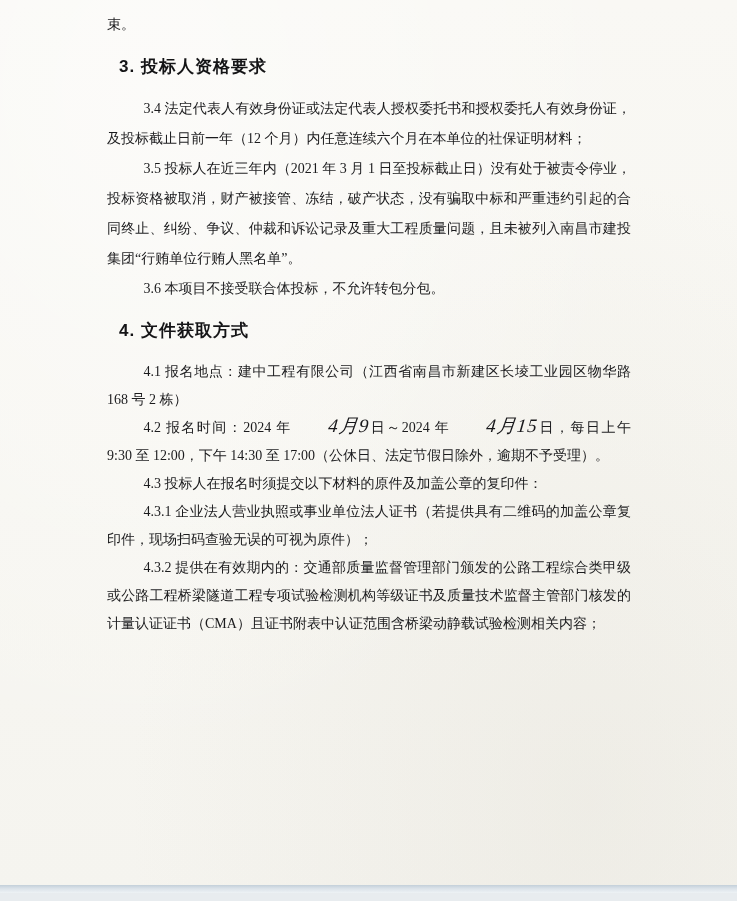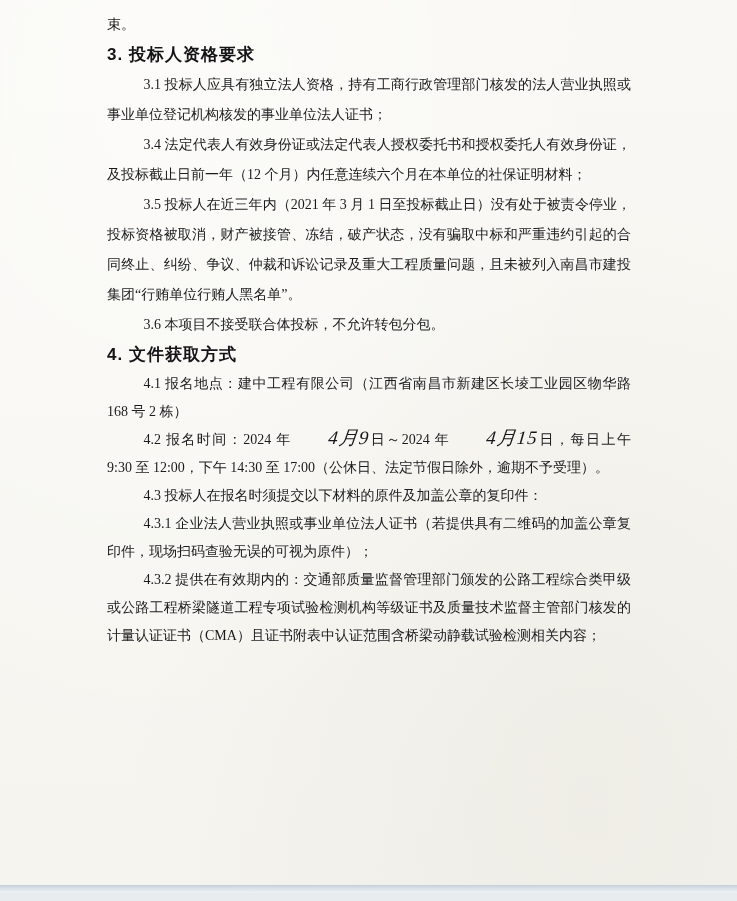--- a/index.html
+++ b/index.html
@@ -38,21 +38,21 @@
   .para { text-indent: 2.6em; }
   .cont { text-indent: 0; line-height: 30px; }
   .p26 { margin-top: 2px; }
   h2.heading {
     font-family: "Liberation Sans", "DejaVu Sans", sans-serif;
     font-weight: bold;
     font-size: 17px;
     line-height: 30px;
     letter-spacing: 1px;
     color: #141416;
-    margin: 0; padding: 0;
+    margin: 12px; padding: 0;
     text-indent: 0;
   }
   .h3 { margin-top: 4px; }
   .h4 { margin-top: 8px; line-height: 32px; }
   .s4 .para { line-height: 28px; }
   .p41 { }
   .hw {
     display: inline-block;
     font-style: italic;
     font-size: 19px;
@@ -67,21 +67,20 @@
 
 <div class="paper">
   <div class="doc">
 
     <p class="cont line">束。</p>
 
 
     <div class="s3">
       <h2 class="heading h3">3. 投标人资格要求</h2>
 
-      <p class="para">3.1 投标人应具有独立法人资格，持有工商行政管理部门核发的法人营业执照或事业单位登记机构核发的事业单位法人证书；</p>
       <p class="para">3.4 法定代表人有效身份证或法定代表人授权委托书和授权委托人有效身份证，及投标截止日前一年（12 个月）内任意连续六个月在本单位的社保证明材料；</p>
       <p class="para">3.5 投标人在近三年内（2021 年 3 月 1 日至投标截止日）没有处于被责令停业，投标资格被取消，财产被接管、冻结，破产状态，没有骗取中标和严重违约引起的合同终止、纠纷、争议、仲裁和诉讼记录及重大工程质量问题，且未被列入南昌市建投集团“行贿单位行贿人黑名单”。</p>
       <p class="para">3.6 本项目不接受联合体投标，不允许转包分包。</p>
     </div>
 
     <div class="s4">
       <h2 class="heading h4">4. 文件获取方式</h2>
 
       <p class="para p41">4.1 报名地点：建中工程有限公司（江西省南昌市新建区长堎工业园区物华路 168 号 2 栋）</p>
 

